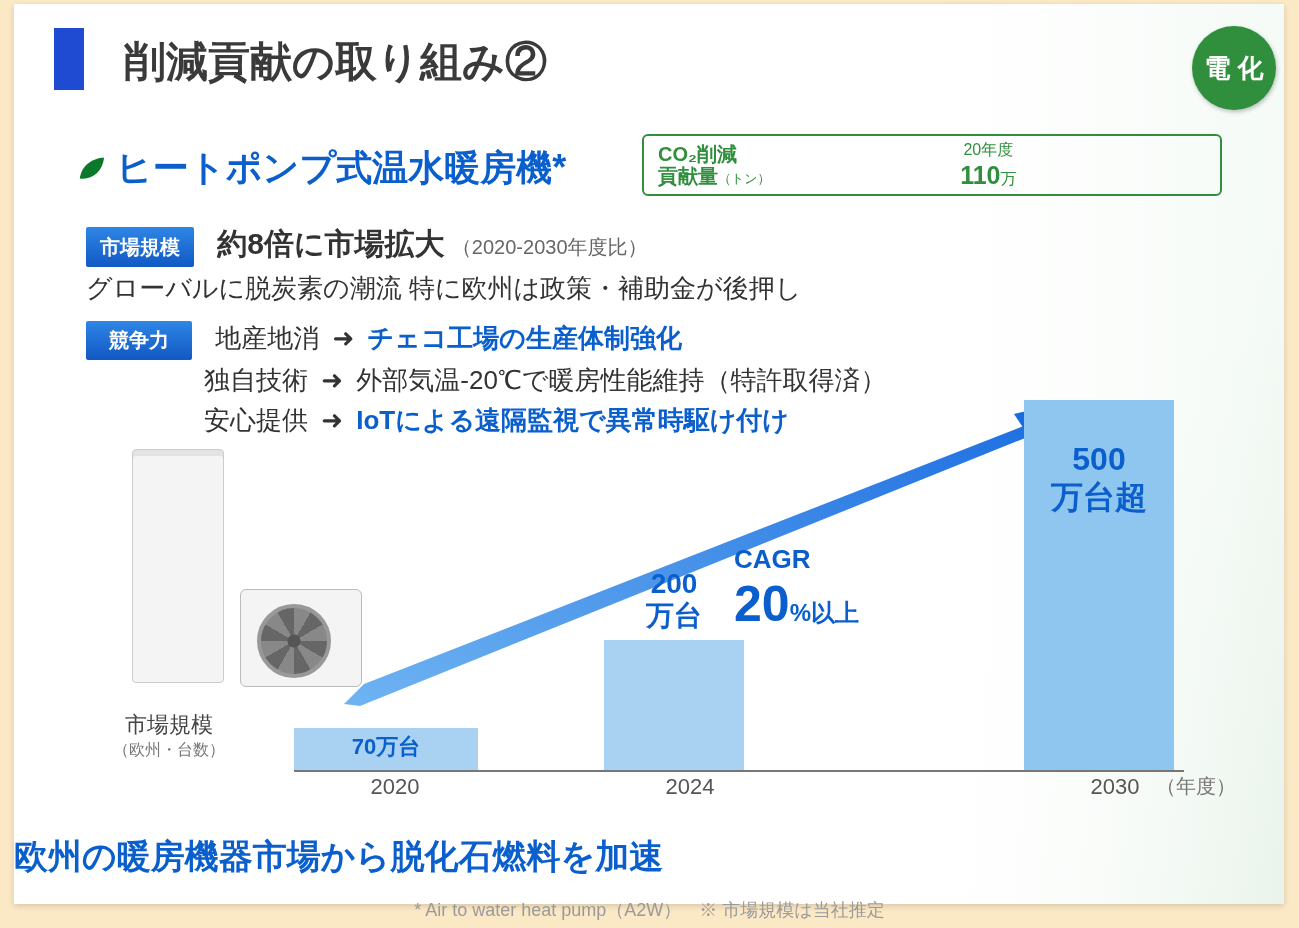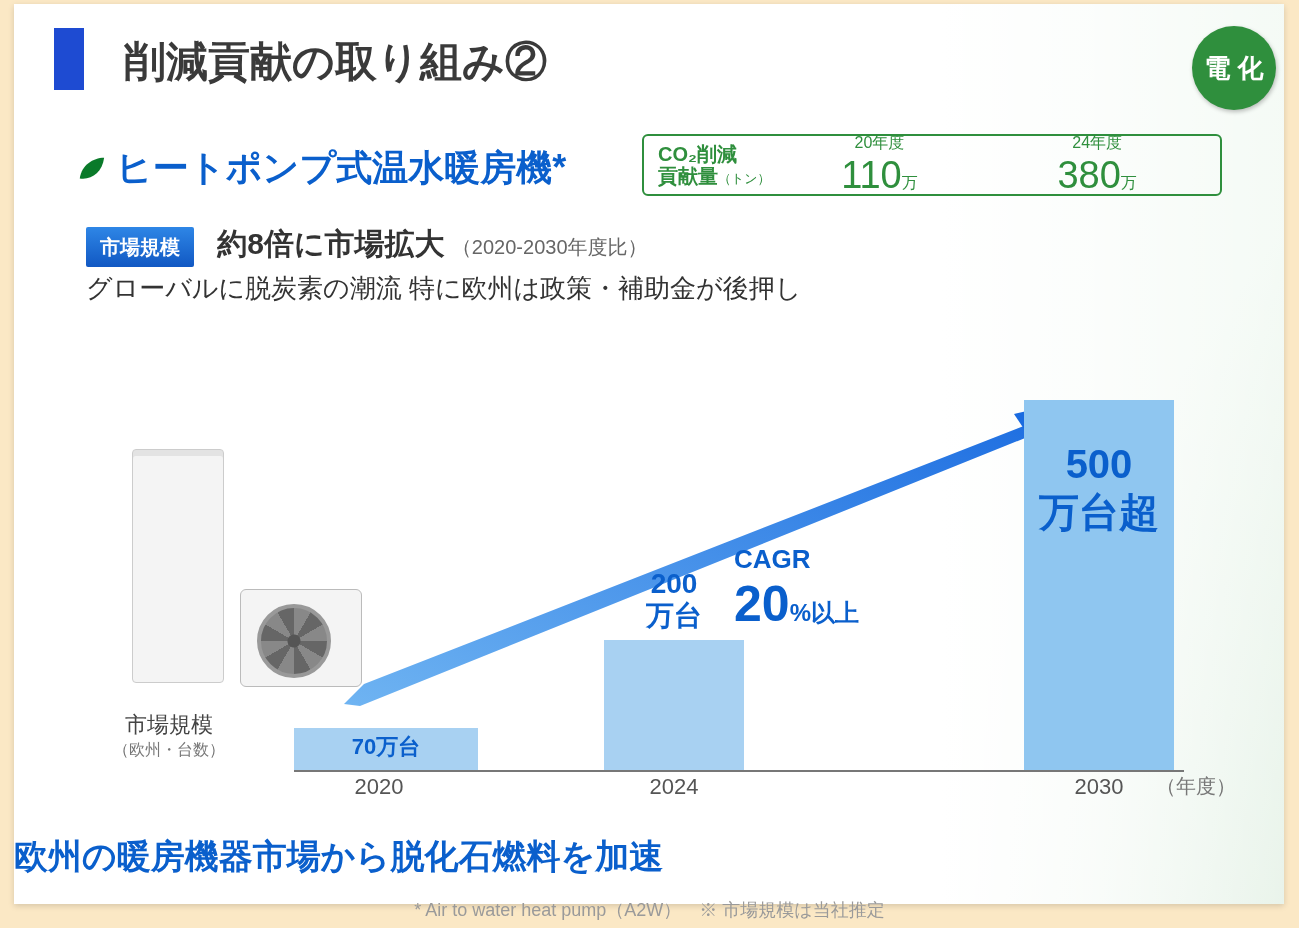--- a/index.html
+++ b/index.html
@@ -29,21 +29,21 @@
   .leaf{width:30px;height:30px;margin-right:10px;}
   .sub-title{font-size:36px;font-weight:700;color:#0a5fcc;}
   
   .co2{position:absolute;left:628px;top:130px;width:580px;height:62px;
        border:2px solid #2f8f3d;border-radius:6px;display:flex;align-items:center;
        padding:0 14px;box-sizing:border-box;}
   .co2-lab{font-size:20px;color:#2f8f3d;font-weight:700;line-height:1.1;}
   .co2-lab small{font-size:13px;font-weight:500;}
   .co2-cell{flex:1;text-align:center;}
   .co2-y{color:#2f8f3d;font-size:16px;}
-  .co2-v{color:#2f8f3d;font-size:38px;font-weight:400;}
+  .co2-v{color:#2f8f3d;font-size:25px;font-weight:700;}
   .co2-u{color:#2f8f3d;font-size:16px;}
   
   .tag{display:inline-block;background:linear-gradient(180deg,#2e86e6,#1158c3);
        color:#fff;font-size:20px;font-weight:600;padding:4px 14px;border-radius:2px;
        margin-right:16px;min-width:78px;text-align:center;}
   .body1{position:absolute;left:72px;top:216px;font-size:26px;line-height:1.6;}
   .body1 .bold{font-size:30px;font-weight:700;}
   .body1 .note{font-size:20px;color:#666;}
   .body2{position:absolute;left:72px;top:314px;font-size:26px;line-height:1.55;}
   .hl{color:#0a5fcc;font-weight:600;}
@@ -60,21 +60,21 @@
        border:4px solid #999;}
   .mk-lab{position:absolute;left:70px;top:706px;font-size:22px;color:#444;text-align:center;width:170px;}
   .mk-lab small{display:block;font-size:16px;color:#777;}
   
   .chart{position:absolute;left:280px;top:420px;width:890px;height:370px;}
   .axis{position:absolute;left:0;bottom:22px;width:100%;height:2px;background:#777;}
   .bar{position:absolute;bottom:24px;background:#a8d1f2;}
   .bar-lab{position:absolute;width:100%;text-align:center;color:#0a5fcc;font-weight:600;}
   .bar .top{position:absolute;width:100%;text-align:center;bottom:100%;margin-bottom:8px;
             color:#0a5fcc;font-weight:700;}
-  .x-lab{position:absolute;bottom:-6px;font-size:22px;color:#555;transform:translateX(-50%);}
+  .x-lab{position:absolute;bottom:-6px;font-size:22px;color:#555;transform:translateX(-50%);margin-left:16px;}
   .x-unit{position:absolute;right:-52px;bottom:-6px;font-size:20px;color:#777;}
   .cagr{position:absolute;left:440px;top:120px;color:#0a5fcc;text-align:left;}
   .cagr .l1{font-size:26px;font-weight:600;}
   .cagr .l2{font-size:50px;font-weight:700;}
   .cagr .l2 small{font-size:24px;}
   .grow-arrow{position:absolute;left:20px;top:-40px;width:760px;height:340px;pointer-events:none;}
   
   .bottom{position:absolute;left:0;width:100%;top:830px;
           font-size:34px;font-weight:700;color:#0a5fcc;}
   
@@ -102,33 +102,41 @@
 
   <div class="co2">
     <div class="co2-lab">
       <span>CO₂削減</span><br>
       <span>貢献量</span><small>（トン）</small>
     </div>
     <div class="co2-cell">
       <div class="co2-y">20年度</div>
       <span class="co2-v">110</span><span class="co2-u">万</span>
     </div>
-    <div class="co2-cell">
-      <div class="co2-y">24年度</div>
-      <span class="co2-v">380</span><span class="co2-u">万</span>
-    </div>
   </div>
 
   <div class="body1">
     <span class="tag">市場規模</span>
     <span class="bold">約8倍に市場拡大</span>
     <span class="note">（2020-2030年度比）</span><br>
     <span style="">グローバルに脱炭素の潮流 特に欧州は政策・補助金が後押し</span>
   </div>
 
+  <div class="body2">
+    <span class="tag">競争力</span>
+    <span>地産地消</span>
+    <span class="arrow-r">➜</span>
+    <span class="hl">チェコ工場の生産体制強化</span><br>
+    <span style="margin-left:118px">独自技術</span>
+    <span class="arrow-r">➜</span>
+    <span>外部気温-20℃で暖房性能維持（特許取得済）</span><br>
+    <span style="margin-left:118px">安心提供</span>
+    <span class="arrow-r">➜</span>
+    <span class="hl">IoTによる遠隔監視で異常時駆け付け</span>
+  </div>
 
   <div class="prod">
     <div class="unit-in"></div>
     <div class="unit-out">
       <div class="fan"></div>
     </div>
   </div>
   <div class="mk-lab">
     <span>市場規模</span>
     <small>（欧州・台数）</small>
@@ -151,21 +159,21 @@
     </div>
     <div class="x-lab" style="left:85px">2020</div>
 
     <div class="bar" style="left:310px;width:140px;height:130px">
       <div class="top" style="font-size:28px;line-height:1.15;white-space:pre">200
 万台</div>
     </div>
     <div class="x-lab" style="left:380px">2024</div>
 
     <div class="bar" style="left:730px;width:150px;height:370px;background:#8fc6f0">
-      <div class="bar-lab" style="top:40px;font-size:40px;line-height:1.2;white-space:pre">500
+      <div class="bar-lab" style="top:40px;font-size:32px;line-height:1.2;white-space:pre">500
 万台超</div>
     </div>
     <div class="x-lab" style="left:805px">2030</div>
 
     <div class="axis"></div>
     <div class="x-unit">（年度）</div>
 
     <div class="cagr">
       <div class="l1">CAGR</div>
       <div class="l2"><span>20</span><small>%以上</small></div>

